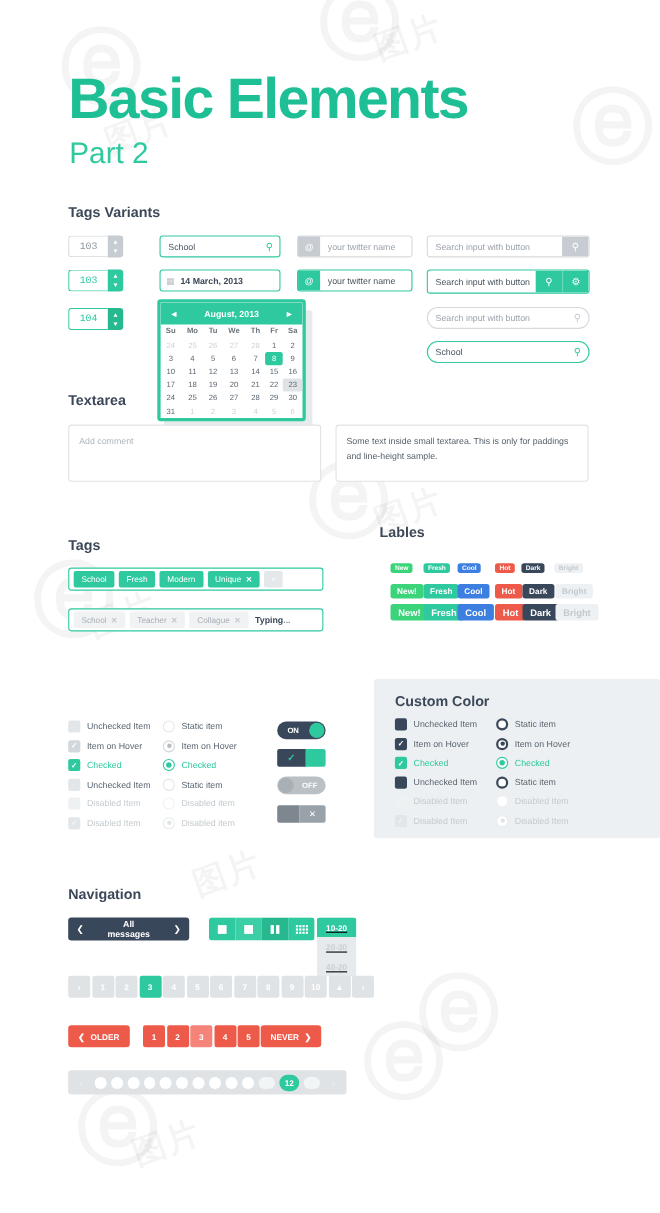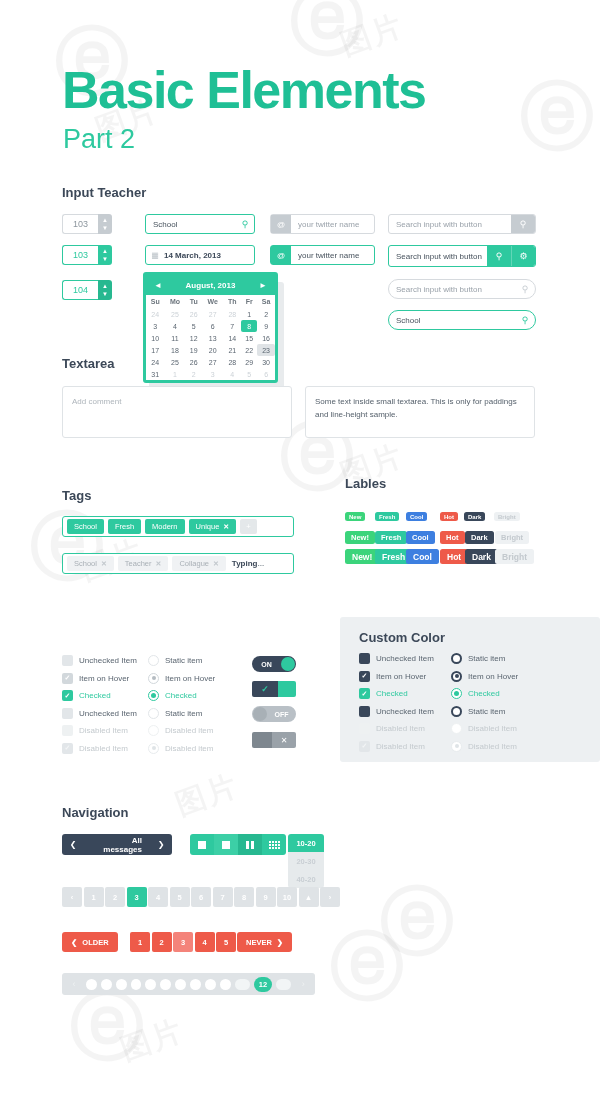--- a/index.html
+++ b/index.html
@@ -42,21 +42,21 @@
     display: flex; align-items: center;
   }
   .fld.teal { border-color: #2ec99f; color: #47525d; }
   .fld .txt { padding: 0 7px; flex: 1; white-space: nowrap; overflow: hidden; }
   .ico {
     display: flex; align-items: center; justify-content: center;
     flex: 0 0 auto; font-size: 9px;
   }
 
   
-  .spin { position: absolute; display: flex; height: 20px; }
+  .spin { position: absolute; display: flex; height: 20px; font-family: Liberation Mono, monospace; }
   .spin .val {
     width: 36px; border: 1px solid #d6dade; border-right: none;
     border-radius: 3px 0 0 3px; background: #fff;
     font-size: 9px; display: flex; align-items: center; justify-content: center;
     color: #8d969e;
   }
   .spin .arrows {
     width: 14px; background: #c6ccd1; border-radius: 0 3px 3px 0;
     display: flex; flex-direction: column; align-items: center;
     justify-content: space-around; padding: 2px 0;
@@ -133,20 +133,21 @@
   .tag.light { background: #f0f2f4; color: #a9b0b6; }
   .tag.light .x { color: #c2c8cd; }
   .typing { font-size: 8px; font-weight: bold; color: #3c4858; padding-left: 2px; }
   .typing i { font-style: normal; color: #8d969e; }
 
   
   .lbl {
     position: absolute; color: #fff; border-radius: 2.5px; font-weight: bold;
     display: flex; align-items: center; justify-content: center;
     white-space: nowrap;
+    margin-left: 10px;
   }
   .lbl.s { font-size: 6px; height: 9px; padding: 0 4px; }
   .lbl.m { font-size: 7.5px; height: 13px; padding: 0 6px; }
   .lbl.l { font-size: 8.5px; height: 15px; padding: 0 7px; }
 
   
   .cbrow { position: absolute; display: flex; align-items: center; gap: 6px; }
   .box {
     width: 11px; height: 11px; border-radius: 2px; flex: 0 0 auto;
     display: flex; align-items: center; justify-content: center;
@@ -205,21 +206,21 @@
   .vgrp .g1 { background: #2ec99f; }
   .vgrp .g2 { background: #3ccfa6; }
   .vgrp .g3 { background: #27b890; }
   .vgrp .g4 { background: #2ec99f; }
   .glyph-sq { width: 8px; height: 8px; background: #fff; }
   .glyph-2 { display: grid; grid-template-columns: 3px 3px; gap: 1.5px; }
   .glyph-2 i { width: 3px; height: 8px; background: #fff; display: block; }
   .glyph-9 { display: grid; grid-template-columns: repeat(4, 2px); gap: 1px; }
   .glyph-9 i { width: 2px; height: 2px; background: #fff; display: block; }
 
-  .rangelist { position: absolute; width: 36px; border-radius: 3px; overflow: hidden; }
+  .rangelist { position: absolute; width: 36px; border-radius: 3px; overflow: hidden; text-decoration: underline; }
   .rangelist div {
     height: 18px; display: flex; align-items: center; justify-content: center;
     font-size: 7.5px; font-weight: bold;
   }
   .rangelist .on { background: #2ec99f; color: #fff; }
   .rangelist .off { background: #e6eaec; color: #c9cfd4; }
 
   .pager { position: absolute; display: flex; gap: 1.5px; }
   .pager span {
     min-width: 20px; height: 20px; display: flex; align-items: center;
@@ -266,21 +267,21 @@
   <div class="wm wm-cn" style="left:505px; top:690px;">图片</div>
   <div class="wm wm-g" style="left:70px; top:990px;">ⓔ</div>
   <div class="wm wm-cn" style="left:120px; top:1025px;">图片</div>
   <div class="wm wm-g" style="left:380px; top:885px;">ⓔ</div>
   <div class="wm wm-g" style="left:330px; top:930px;">ⓔ</div>
   <div class="wm wm-cn" style="left:175px; top:780px;">图片</div>
 
   <div class="title">Basic Elements</div>
   <div class="subtitle">Part 2</div>
 
-  <div class="sec-h lg" style="left:62px; top:185px;">Input Teacher</div>
+  <div class="sec-h lg" style="left:62px; top:185px;">Tags Variants</div>
 
   <div class="spin" style="left:62px; top:214px;">
     <div class="val">103</div>
     <div class="arrows">
         <i>▲</i>
         <i>▼</i>
       </div>
   </div>
   <div class="spin teal" style="left:62px; top:245px;">
     <div class="val">103</div>
@@ -606,21 +607,21 @@
           <i style="display: block;"></i>
         </span>
         <span class="cblabel mut">Disabled Item</span>
       </div>
     </div>
 
   <div class="sec-h lg" style="left:62px; top:805px;">Navigation</div>
 
   <div class="navbtn" style="left:62px; top:834px; width:110px;">
     <span class="a">❮</span>
-    <span class="t" style="flex:1; text-align:right;">All messages</span>
+    <span class="t" style="flex:1; text-align:center;">All messages</span>
     <span class="a">❯</span>
   </div>
 
   <div class="vgrp" style="left:190px; top:834px;">
     <div class="g1">
         <span class="glyph-sq"></span>
       </div>
     <div class="g2">
         <span class="glyph-sq"></span>
       </div>

